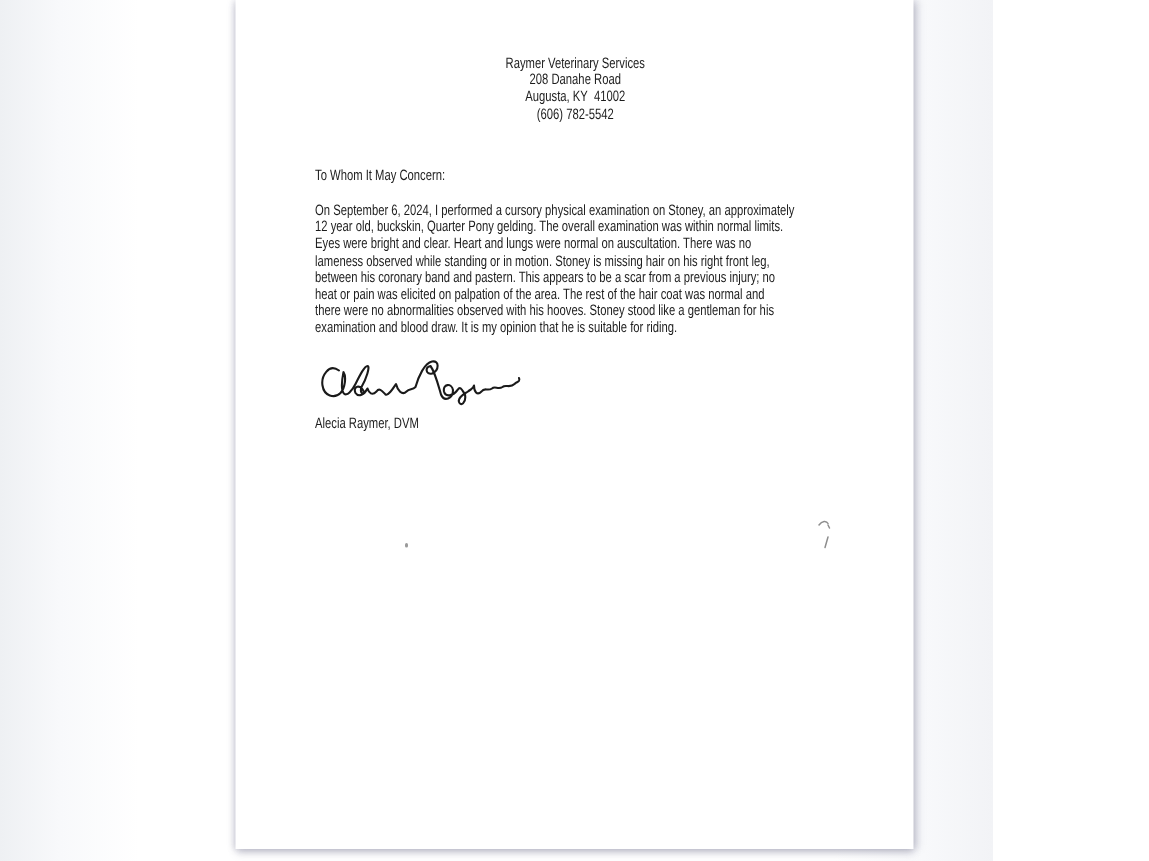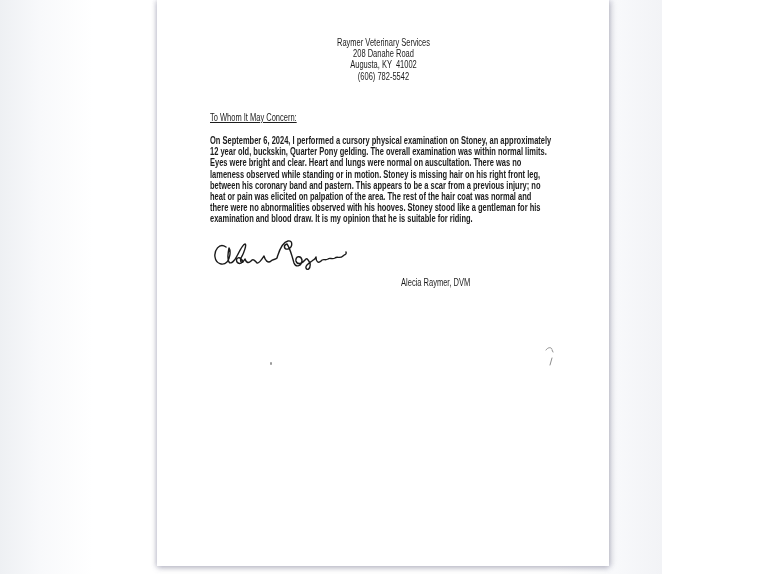--- a/index.html
+++ b/index.html
@@ -49,24 +49,24 @@
   .center .tline {
     text-align: center;
     transform-origin: 50% 50%;
   }
   .right .tline {
     text-align: right;
     transform-origin: 100% 50%;
   }
   .header-block   { position: absolute; left: 0; right: 0; top: 37px; }
   .date-block     { position: absolute; left: 0; right: 0; top: 90px; }
-  .salutation     { position: absolute; left: 0; right: 16px; top: 112px; text-decoration: underline; }
-  .body-block     { position: absolute; left: 0; right: 0; top: 135px; font-weight: bold; }
+  .salutation     { position: absolute; left: 0; right: 16px; top: 112px; }
+  .body-block     { position: absolute; left: 0; right: 0; top: 135px; }
   .signature-wrap { position: absolute; left: 3px; top: 238px; width: 135px; height: 34px; }
-  .signer-name    { position: absolute; left: 0; right: 0; top: 277px; text-align: right; }
+  .signer-name    { position: absolute; left: 0; right: 0; top: 277px; }
   .artifact-dot {
     position: absolute;
     left: 113px; top: 362px;
     width: 2px; height: 3px;
     background: #9a9a9a;
     border-radius: 1px;
   }
   .artifact-squiggle {
     position: absolute;
     left: 387px; top: 345px;

